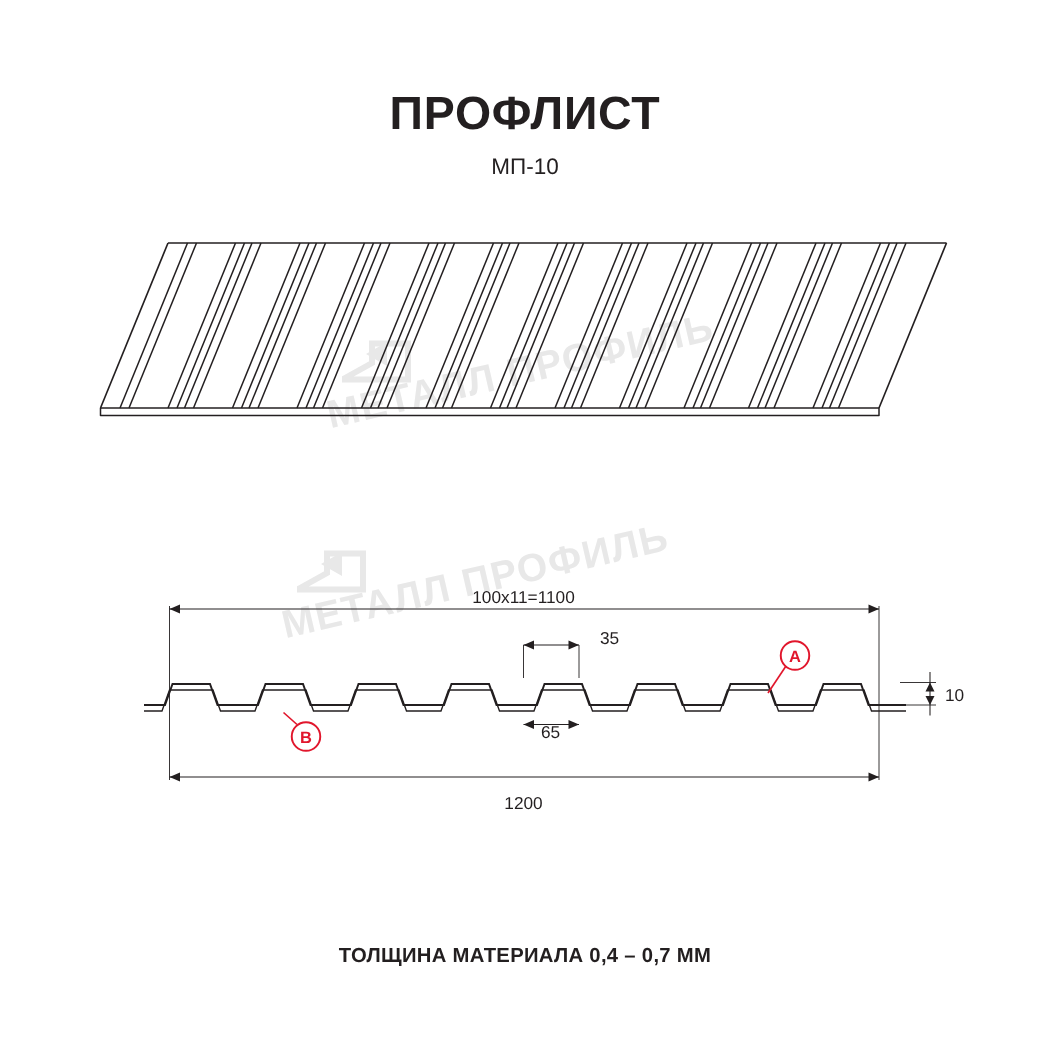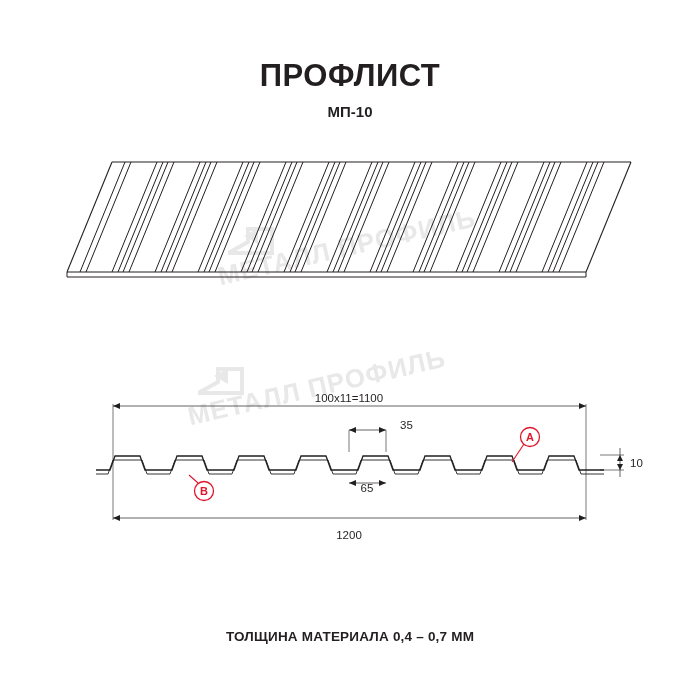--- a/index.html
+++ b/index.html
@@ -30,21 +30,21 @@
     font-weight: bold;
     letter-spacing: 0.5px;
   }
   .subtitle {
     position: absolute;
     top: 103px;
     left: 0;
     width: 700px;
     text-align: center;
     font-size: 15px;
-    font-weight: bold;
+    font-weight: normal;
   }
   .footer-note {
     position: absolute;
     top: 618px;
     left: 0;
     width: 700px;
     text-align: center;
     font-size: 13.5px;
     font-weight: bold;
     letter-spacing: 0.2px;

